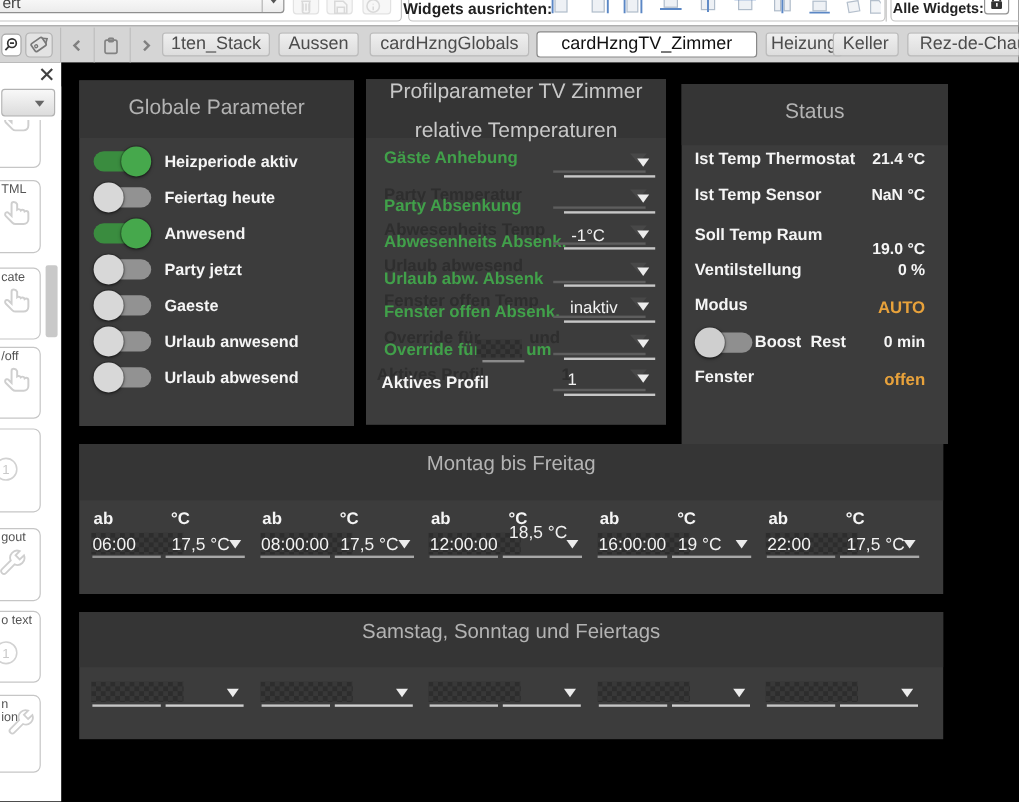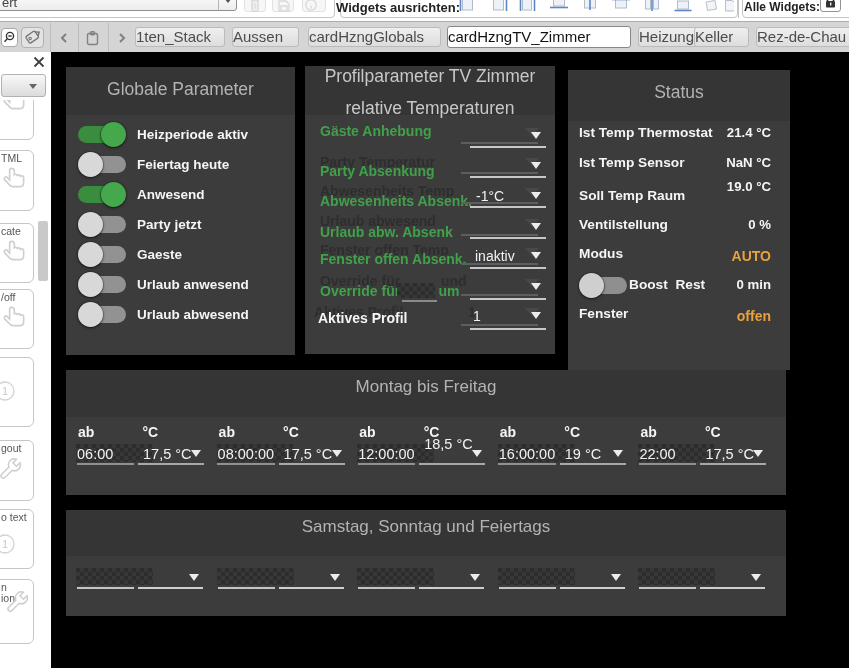--- a/index.html
+++ b/index.html
@@ -9,21 +9,21 @@
 #toolbar{left:0;top:0;width:849px;height:21px;background:#fff;}
 .grpbox{position:absolute;border:1px solid #c4c4c4;border-radius:4px;top:-12px;height:30px;box-sizing:border-box;}
 #vselect{position:absolute;left:-4px;top:-8px;width:241px;height:19px;background:linear-gradient(#fefefe,#ececec);border:1px solid #8f8f8f;border-radius:3px;box-sizing:border-box;}
 #vselect .txt{position:absolute;left:5px;top:2px;font-size:13px;color:#444;}
 .tri-dn{width:0;height:0;border-left:4px solid transparent;border-right:4px solid transparent;border-top:5px solid #555;position:absolute;}
 .dbtn{position:absolute;top:-6px;height:18px;width:22px;background:#f7f7f7;border:1px solid #e2e2e2;border-radius:3px;box-sizing:border-box;}
 .btxt{position:absolute;font-weight:bold;font-size:12.5px;color:#222;top:0px;}
 
 #tabbar{left:0;top:21px;width:849px;height:31px;background:#d5d5d5;border-top:1px solid #adadad;box-sizing:border-box;}
 .vsep{position:absolute;top:1px;bottom:0;width:1px;background:#bdbdbd;}
-.tab{position:absolute;top:5px;height:20px;background:linear-gradient(#efefef,#dddddd);border:1px solid #bbb;border-radius:3px;box-sizing:border-box;font-size:15px;color:#4c4c4c;text-align:left;line-height:18px;white-space:nowrap;overflow:hidden;}
+.tab{position:absolute;top:5px;height:20px;background:linear-gradient(#efefef,#dddddd);border:1px solid #bbb;border-radius:3px;box-sizing:border-box;font-size:15px;color:#4c4c4c;text-align:center;line-height:18px;white-space:nowrap;overflow:hidden;}
 .tab.active{background:#fff;border:1px solid #888;color:#111;top:4px;height:22px;line-height:20px;}
 .ibtn{position:absolute;border-radius:4px;box-sizing:border-box;}
 
 #sidebar{left:0;top:52px;width:51px;height:616px;background:#fff;}
 #sbselrow{position:absolute;left:0;top:20px;width:51px;height:28px;background:#fff;z-index:3;}
 #sbsel{position:absolute;left:1px;top:2px;width:45px;height:23px;background:linear-gradient(#f8f8f8,#dcdcdc);border:1px solid #b2b2b2;border-radius:3px;box-sizing:border-box;}
 .wbox{position:absolute;left:-14px;width:48px;background:#fff;border:1.5px solid #c6c6c6;border-radius:6px;box-sizing:border-box;z-index:2;}
 .wtxt{position:absolute;left:14px;top:2px;font-size:10.5px;color:#555;text-align:left;line-height:10.5px;white-space:nowrap;}
 
 .panel{position:absolute;background:#3c3c3c;}
@@ -318,21 +318,21 @@
 </div>
 
 <div class="panel" style="left:568px;top:70px;width:222px;height:300px;">
   <div class="phdr" style="height:51px;"></div>
   <div class="ptitle" style="top:12px;">Status</div>
   <div class="wlbl" style="left:11px;top:54.5px;font-size:13.7px;">Ist Temp Thermostat</div>
   <div class="wlbl" style="right:19px;top:54.5px;font-size:13.2px;">21.4 °C</div>
   <div class="wlbl" style="left:11px;top:84.5px;font-size:13.7px;">Ist Temp Sensor</div>
   <div class="wlbl" style="right:19px;top:84.5px;font-size:13.2px;">NaN °C</div>
   <div class="wlbl" style="left:11px;top:117.5px;font-size:13.7px;">Soll Temp Raum</div>
-  <div class="wlbl" style="right:19px;top:109px;font-size:13.2px;">19.0 °C</div>
+  <div class="wlbl" style="right:19px;top:130px;font-size:13.2px;">19.0 °C</div>
   <div class="wlbl" style="left:11px;top:147px;font-size:13.7px;">Ventilstellung</div>
   <div class="wlbl" style="right:19px;top:147px;font-size:13.2px;">0 %</div>
   <div class="wlbl" style="left:11px;top:176px;font-size:13.7px;">Modus</div>
   <div class="wlbl" style="right:19px;top:177.5px;font-size:14px;color:#e8a23b;">AUTO</div>
   <div class="tg off" style="left:11px;top:202.5px;">
       <div class="tr" style="background:#8f8f8f;"></div>
       <div class="kn" style="background:#cfcfcf;"></div>
     </div>
   <div class="wlbl" style="left:61px;top:206.5px;font-size:13.7px;">Boost&nbsp; Rest</div>
   <div class="wlbl" style="right:19px;top:206.5px;font-size:13.2px;">0 min</div>

